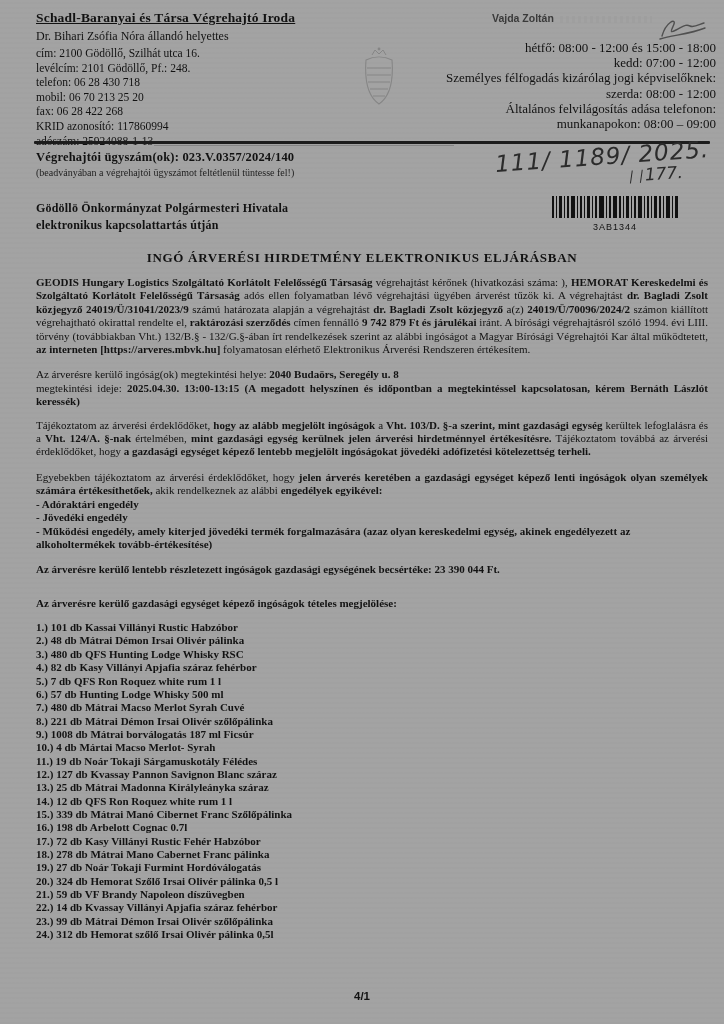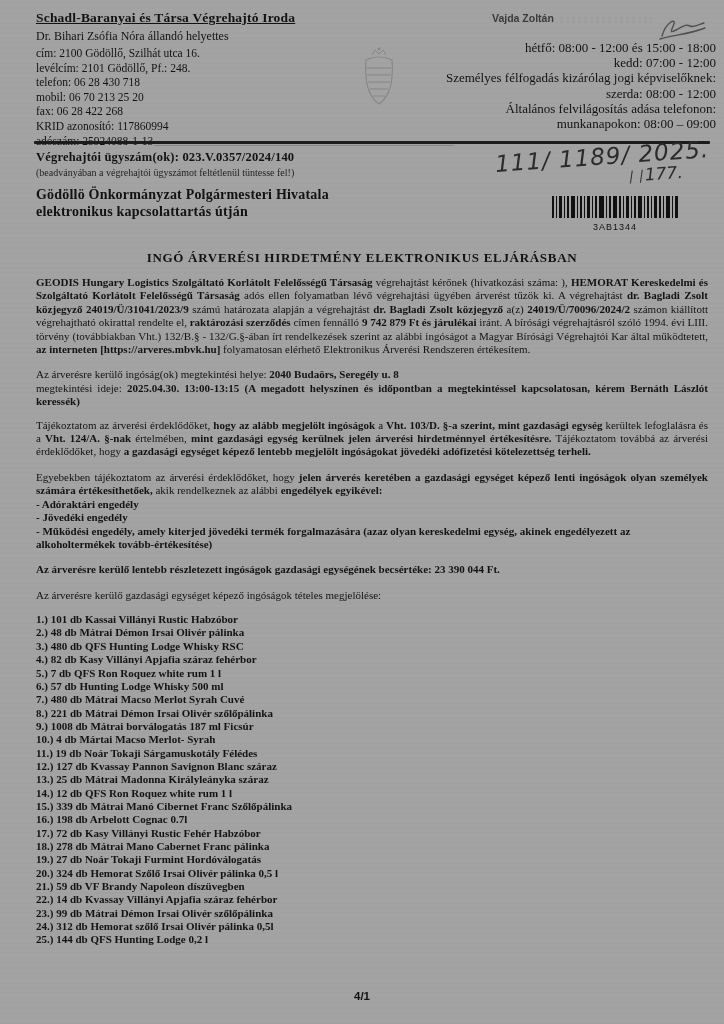--- a/index.html
+++ b/index.html
@@ -19,38 +19,38 @@
   .illegible{display:inline-block;width:92px;height:7px;margin-left:6px;vertical-align:middle;
     background:repeating-linear-gradient(90deg,#9a9a9a 0 3px,transparent 3px 6px);opacity:.4;filter:blur(.7px);}
   .signature{position:absolute;right:16px;top:14px;opacity:.8;}
   .hours{position:absolute;right:8px;top:40px;width:330px;text-align:right;font-size:13px;line-height:15.2px;}
   .rule{position:absolute;left:34px;top:141px;width:676px;height:3px;background:#1c1c1c;border-radius:1px;}
   .rule:after{content:"";position:absolute;left:120px;top:4px;width:300px;height:1px;background:#555;opacity:.4;}
   
   .case{position:absolute;left:36px;top:150px;width:440px;}
   .case-number{font-size:12.5px;font-weight:bold;letter-spacing:.2px;}
   .case-note{font-size:10px;margin-top:2px;color:#222;}
-  .recipient{margin-top:8px;font-size:14px;font-weight:bold;line-height:17px;letter-spacing:.2px;}
+  .recipient{margin-top:22px;font-size:12px;font-weight:bold;line-height:17px;letter-spacing:.2px;}
   .handwriting{position:absolute;right:14px;top:144px;width:230px;text-align:right;color:#2b2b2b;
     font-family:"DejaVu Sans",sans-serif;font-style:italic;transform:rotate(-4deg);}
   .hw1{font-size:23px;letter-spacing:1px;}
   .hw2{font-size:17px;margin-top:-2px;padding-right:28px;}
   .hw-strokes{display:inline-block;width:9px;height:13px;margin-right:3px;
     border-left:1.6px solid #2b2b2b;border-right:1.6px solid #2b2b2b;transform:skewX(-12deg);vertical-align:-2px;}
   .barcode-wrap{position:absolute;right:46px;top:196px;text-align:center;}
   .barcode-label{font-family:"Liberation Sans",sans-serif;font-size:9px;color:#111;margin-top:0px;letter-spacing:1px;}
   
   .doc-title{position:absolute;left:0;top:250px;width:100%;text-align:center;
     font-size:13px;font-weight:bold;letter-spacing:.7px;}
   .body-col{position:absolute;left:36px;top:276px;width:672px;font-size:11px;line-height:13.4px;text-align:justify;}
   .para{margin:0 0 0 0;}
   .gap12{height:12px;} .gap10{height:10px;}
   .bullet{font-weight:bold;text-align:left;}
   .estimate{font-weight:bold;}
-  .list-intro{font-weight:normal;margin-top:0;}
+  .list-intro{font-weight:bold;margin-top:8px;}
   .items{margin-top:11px;font-weight:bold;}
   .item{line-height:13.35px;white-space:nowrap;}
   .footer-page{position:absolute;left:50%;bottom:22px;transform:translateX(-50%);
     font-weight:bold;font-size:11.5px;font-family:"Liberation Sans",sans-serif;}
   
   .page:before{content:"";position:absolute;inset:0;pointer-events:none;
     background:repeating-linear-gradient(0deg,rgba(0,0,0,.012) 0 2px,transparent 2px 5px);}
 </style>
 </head>
 <body>
@@ -187,18 +187,17 @@
       <div class="item">15.) 339 db Mátrai Manó Cibernet Franc Szőlőpálinka</div>
       <div class="item">16.) 198 db Arbelott Cognac 0.7l</div>
       <div class="item">17.) 72 db Kasy Villányi Rustic  Fehér Habzóbor</div>
       <div class="item">18.) 278 db Mátrai Mano Cabernet Franc pálinka</div>
       <div class="item">19.) 27 db Noár Tokaji Furmint Hordóválogatás</div>
       <div class="item">20.) 324 db Hemorat Szőlő Irsai Olivér pálinka 0,5 l</div>
       <div class="item">21.) 59 db VF Brandy Napoleon díszüvegben</div>
       <div class="item">22.) 14 db Kvassay Villányi Apjafia száraz fehérbor</div>
       <div class="item">23.) 99 db Mátrai Démon Irsai Olivér szőlőpálinka</div>
       <div class="item">24.) 312 db Hemorat szőlő Irsai Olivér pálinka 0,5l</div>
-      <div class="item">25.) 144 db QFS Hunting Lodge 0,2 l</div>
     </div>
   </div>
 
   <div class="footer-page">4/1</div>
 </div>
 
 </body></html>

